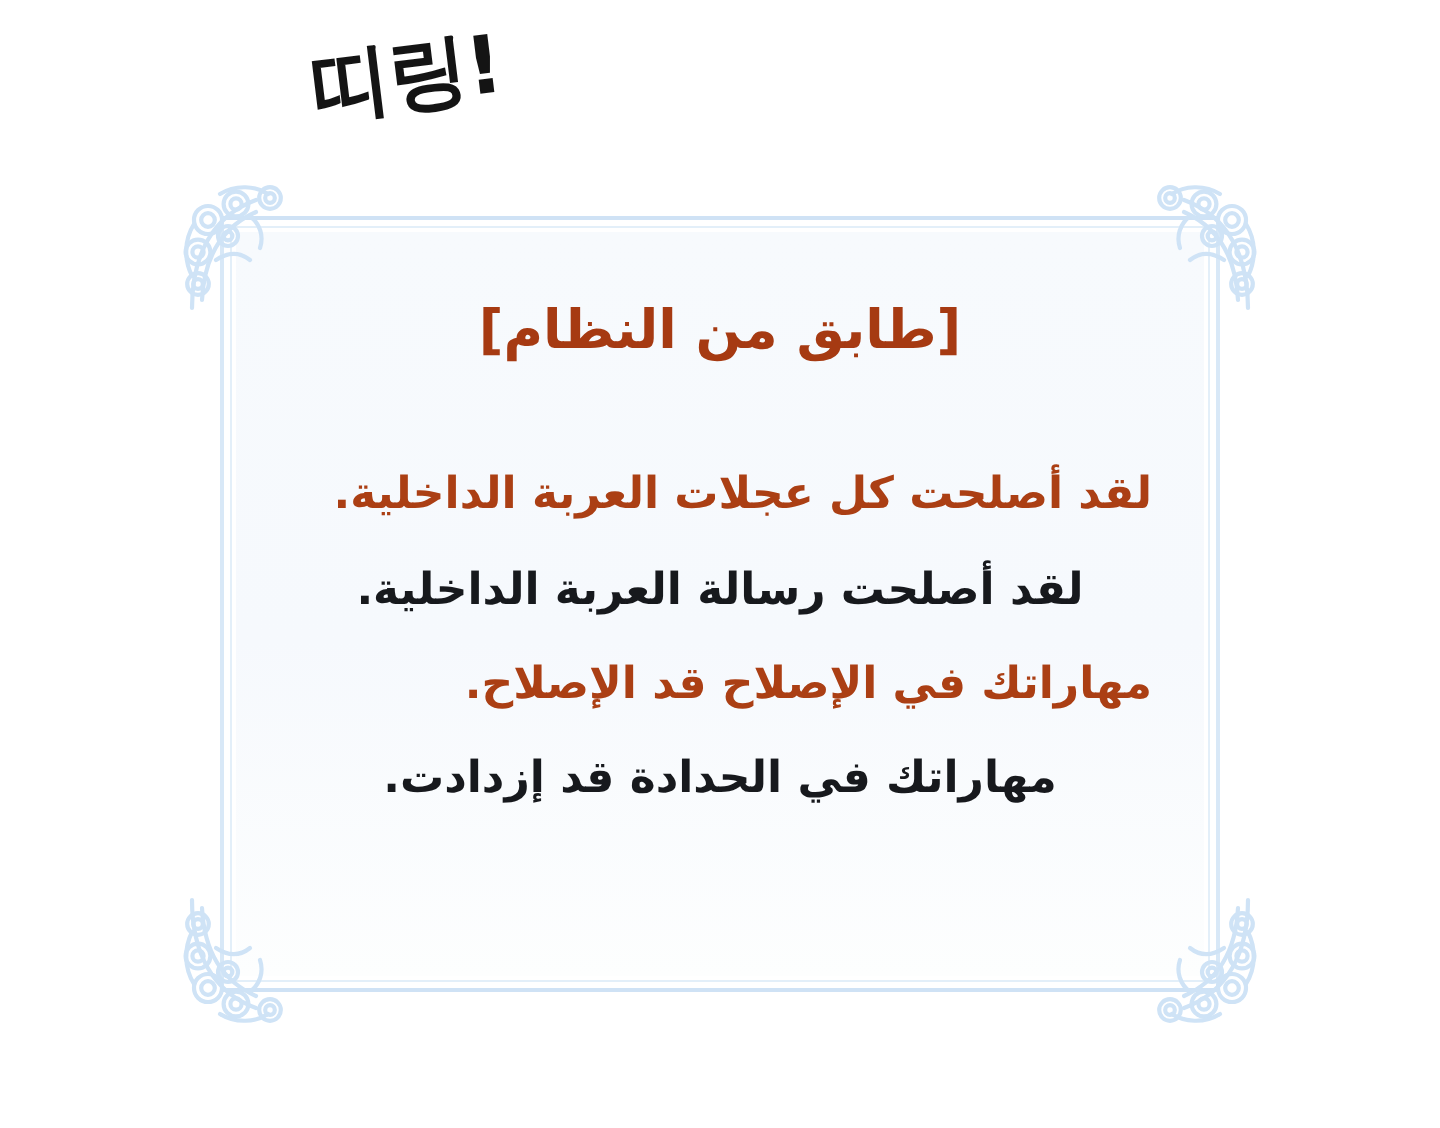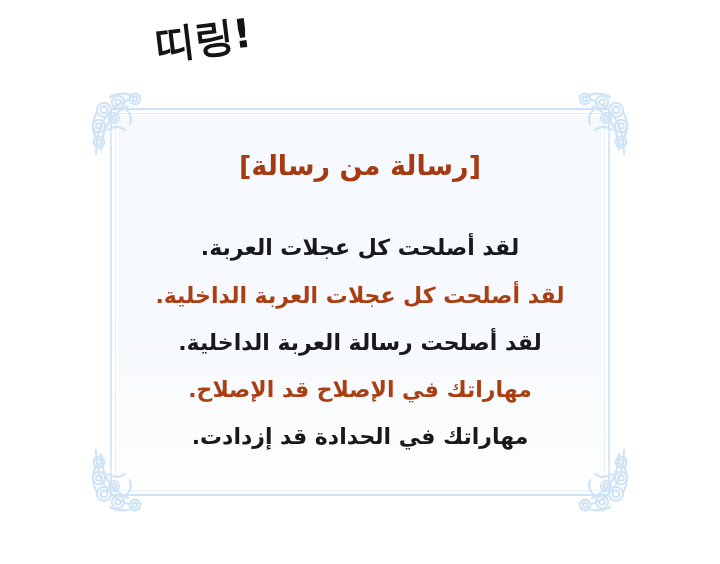--- a/index.html
+++ b/index.html
@@ -110,36 +110,35 @@
     font-size: 22px;
     font-weight: 700;
     line-height: 1.1;
     margin: 0 0 23px 0;
     direction: rtl;
     unicode-bidi: isolate;
     white-space: nowrap;
   }
   .msg-line:last-child { margin-bottom: 16px; }
   .tone-dark   { color: #17191d; }
-  .tone-accent { color: #ab3f14; }
+  .tone-accent { color: #ab3f14; text-align: right; }
 </style>
 </head>
 <body>
 
 <div class="sfx">띠링!</div>
 
 <div class="panel-wrap">
 
   <div class="panel-frame"></div>
 
   <div class="panel-body">
-    <div class="msg-title">[رسالة من رسالة]</div>
+    <div class="msg-title">[طابق من النظام]</div>
 
     <div class="msg-lines">
-      <div class="msg-line tone-dark">لقد أصلحت كل عجلات العربة.</div>
       <div class="msg-line tone-accent">لقد أصلحت كل عجلات العربة الداخلية.</div>
       <div class="msg-line tone-dark">لقد أصلحت رسالة العربة الداخلية.</div>
       <div class="msg-line tone-accent">مهاراتك في الإصلاح قد الإصلاح.</div>
       <div class="msg-line tone-dark">مهاراتك في الحدادة قد إزدادت.</div>
     </div>
   </div>
 
   <div class="corner corner-tl">
     <svg viewBox="0 0 74 74" xmlns="http://www.w3.org/2000/svg">
       <g fill="none" stroke="#cfe3f6" stroke-width="2.1" stroke-linecap="round">

